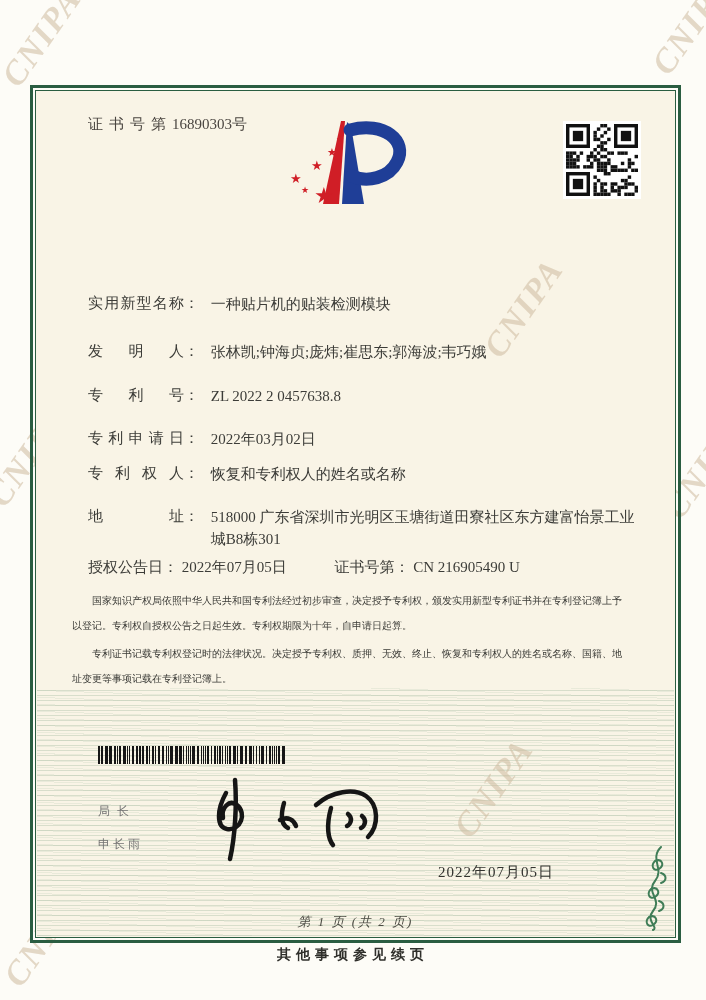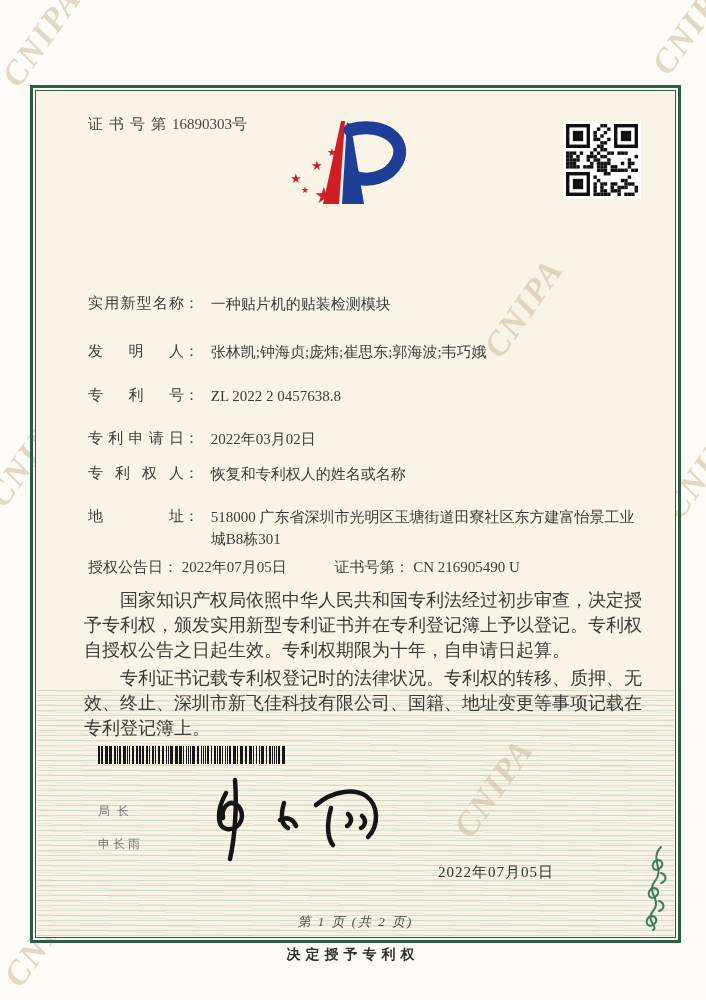--- a/index.html
+++ b/index.html
@@ -22,21 +22,21 @@
   #title{position:absolute;left:0;top:122px;width:100%;text-align:center;font-size:35px;font-weight:bold;
       color:#161616;letter-spacing:9px;z-index:4;}
   
   .frow{position:absolute;left:52px;font-size:15px;color:#3c3c38;z-index:4;width:560px;}
   .flabel{display:inline-block;width:96px;text-align:justify;text-align-last:justify;vertical-align:top;}
   .colon{vertical-align:top;}
   .fval{display:inline-block;vertical-align:top;margin-left:8px;max-width:440px;line-height:1.45;}
   #row1{top:203px}#row2{top:251px}#row3{top:295px}#row4{top:338px}#row5{top:373px}#row6{top:416px}#row7{top:467px}
   .pair2{margin-left:44px;}
   
-  #paras{position:absolute;left:48px;top:497px;width:558px;font-size:18px;line-height:25px;color:#3a3a36;z-index:4;}
+  #paras{position:absolute;left:36px;top:497px;width:558px;font-size:10px;line-height:25px;color:#3a3a36;z-index:4;}
   #paras p{margin:0 0 3px 0;text-indent:2em;}
   
   #barcode{position:absolute;left:62px;top:655px;z-index:4;}
   
   .sigtxt{position:absolute;font-size:12px;color:#737373;letter-spacing:7px;z-index:4;font-family:Liberation Mono, monospace;}
   #sig-role{left:62px;top:712px;}
   #sig-name{left:62px;top:745px;letter-spacing:3px;}
   #sig-script{position:absolute;left:160px;top:682px;z-index:4;}
   #issue-date{position:absolute;left:402px;top:772px;font-size:15px;color:#33332f;z-index:4;letter-spacing:1px;}
   #pageinfo{position:absolute;left:0;top:822px;width:100%;text-align:center;font-size:13px;color:#4c4c44;z-index:4;letter-spacing:2px;font-style:italic;}
@@ -238,21 +238,21 @@
       </div>
       <div class="frow" id="row7">
         <span>授权公告日</span><span class="colon">：</span>
         <span>2022年07月05日</span>
         <span class="pair2">证书号第</span><span class="colon">：</span>
         <span>CN 216905490 U</span>
       </div>
 
       <div id="paras">
         <p>国家知识产权局依照中华人民共和国专利法经过初步审查，决定授予专利权，颁发实用新型专利证书并在专利登记簿上予以登记。专利权自授权公告之日起生效。专利权期限为十年，自申请日起算。</p>
-        <p>专利证书记载专利权登记时的法律状况。专利权的转移、质押、无效、终止、深圳市新飞佳科技有限公司、国籍、地址变更等事项记载在专利登记簿上。</p>
+        <p>专利证书记载专利权登记时的法律状况。决定授予专利权、质押、无效、终止、恢复和专利权人的姓名或名称、国籍、地址变更等事项记载在专利登记簿上。</p>
       </div>
 
       <svg id="barcode" width="192" height="18" viewBox="0 0 192 18">
           <rect x="0" y="0" width="2" height="18" fill="#161616"></rect>
           <rect x="3" y="0" width="2" height="18" fill="#161616"></rect>
           <rect x="7" y="0" width="3" height="18" fill="#161616"></rect>
           <rect x="11" y="0" width="3" height="18" fill="#161616"></rect>
           <rect x="16" y="0" width="2" height="18" fill="#161616"></rect>
           <rect x="19" y="0" width="1" height="18" fill="#161616"></rect>
           <rect x="21" y="0" width="2" height="18" fill="#161616"></rect>
@@ -335,15 +335,15 @@
           <path d="M36 46 c 7 -3 10 4 4 8 c -5 3 -9 -3 -4 -8"></path>
           <path d="M34 74 c 7 -3 10 4 4 8 c -5 3 -9 -3 -4 -8"></path>
           <path d="M46 30 c 6 2 6 8 0 10"></path>
           <path d="M44 58 c 6 2 6 8 0 10"></path>
         </g>
       </svg>
 
     </div>
   </div>
 
-  <div id="footnote">决定授予专利权</div>
+  <div id="footnote">其他事项参见续页</div>
 
 </div>
 
 </body></html>

